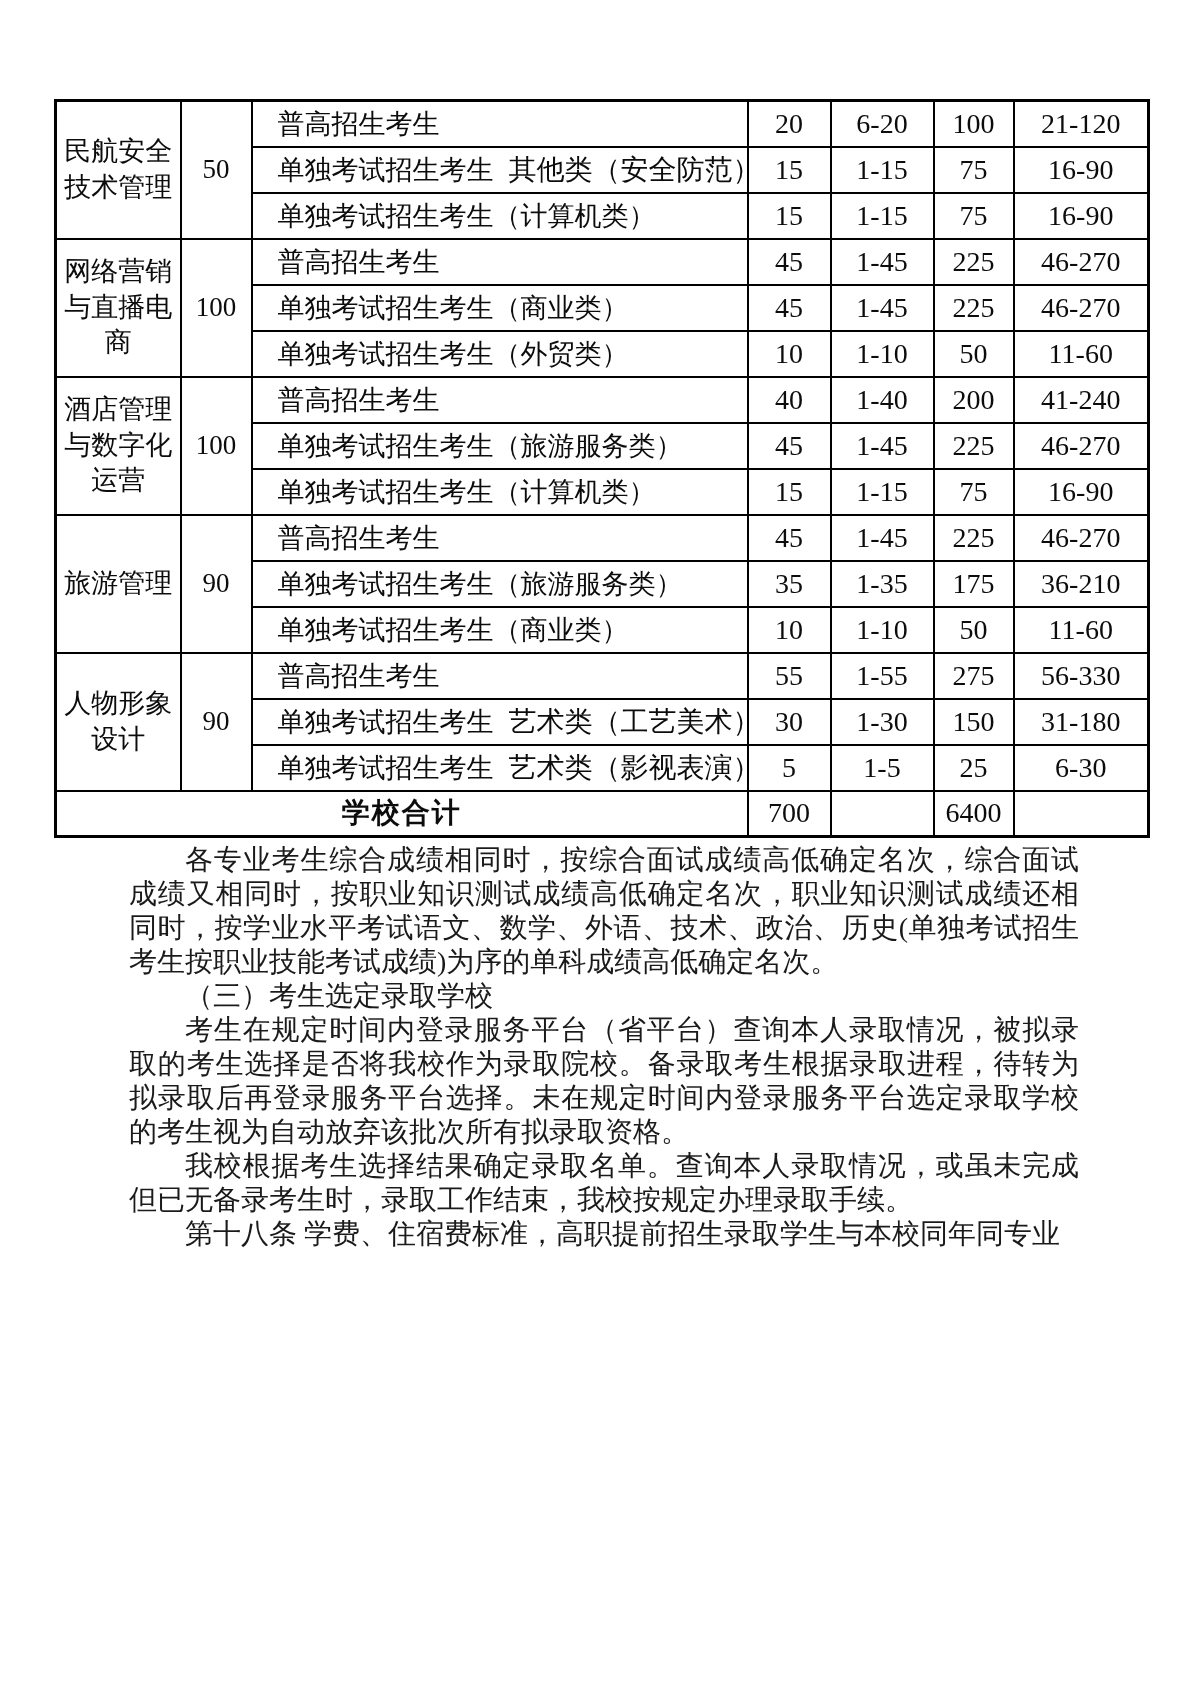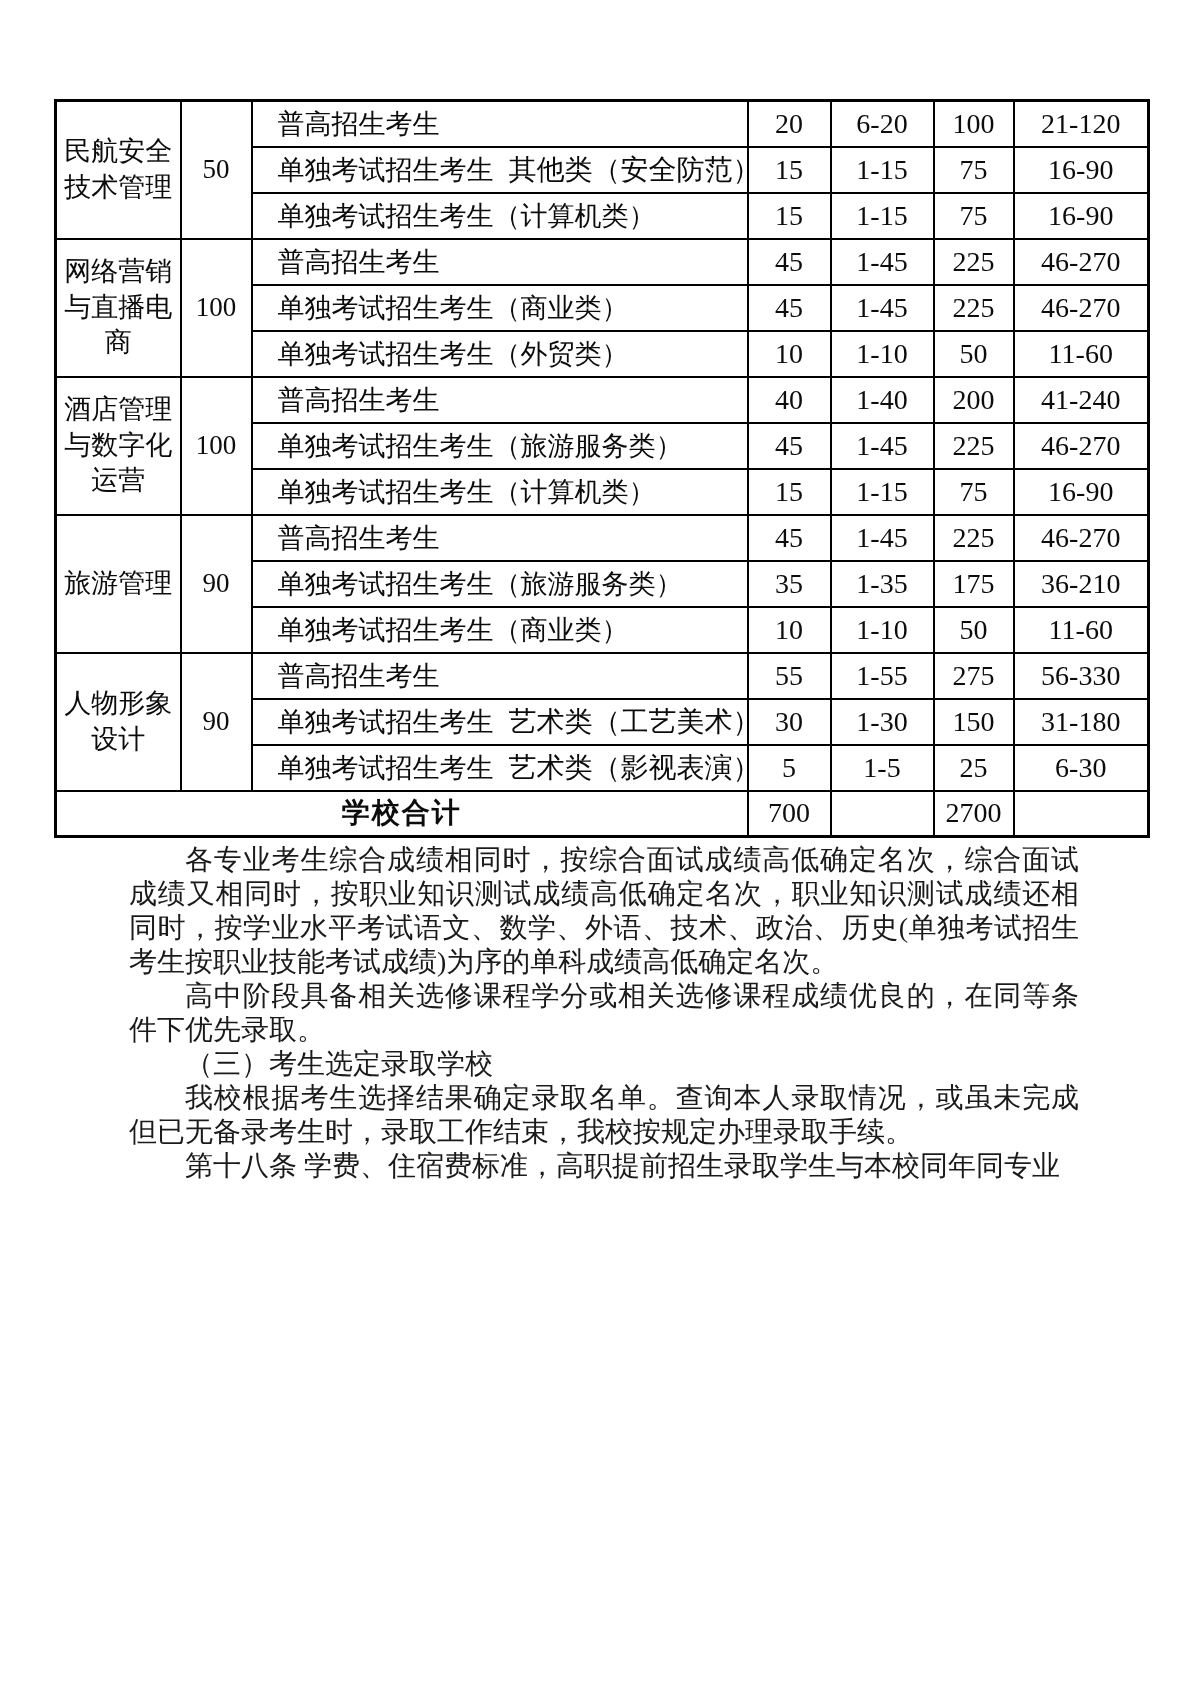--- a/index.html
+++ b/index.html
@@ -191,29 +191,29 @@
         <td class="num">5</td>
         <td class="num">1-5</td>
         <td class="num">25</td>
         <td class="num">6-30</td>
       </tr>
 
       <tr>
         <td class="total-label" colspan="3">学校合计</td>
         <td class="num">700</td>
         <td class="num"></td>
-        <td class="num">2700</td>
+        <td class="num">6400</td>
         <td class="num"></td>
       </tr>
     </tbody>
   </table>
 
   <div class="body-text">
     <p>各专业考生综合成绩相同时，按综合面试成绩高低确定名次，综合面试成绩又相同时，按职业知识测试成绩高低确定名次，职业知识测试成绩还相同时，按学业水平考试语文、数学、外语、技术、政治、历史(单独考试招生考生按职业技能考试成绩)为序的单科成绩高低确定名次。</p>
-    <p>高中阶段具备相关选修课程学分或相关选修课程成绩优良的，在同等条件下优先录取。</p>
     <p>（三）考生选定录取学校</p>
+    <p>考生在规定时间内登录服务平台（省平台）查询本人录取情况，被拟录取的考生选择是否将我校作为录取院校。备录取考生根据录取进程，待转为拟录取后再登录服务平台选择。未在规定时间内登录服务平台选定录取学校的考生视为自动放弃该批次所有拟录取资格。</p>
     <p>我校根据考生选择结果确定录取名单。查询本人录取情况，或虽未完成但已无备录考生时，录取工作结束，我校按规定办理录取手续。</p>
     <p>第十八条 学费、住宿费标准，高职提前招生录取学生与本校同年同专业</p>
   </div>
 
   <div class="footer">- 7 -</div>
 
 </div>
 
 </body></html>

